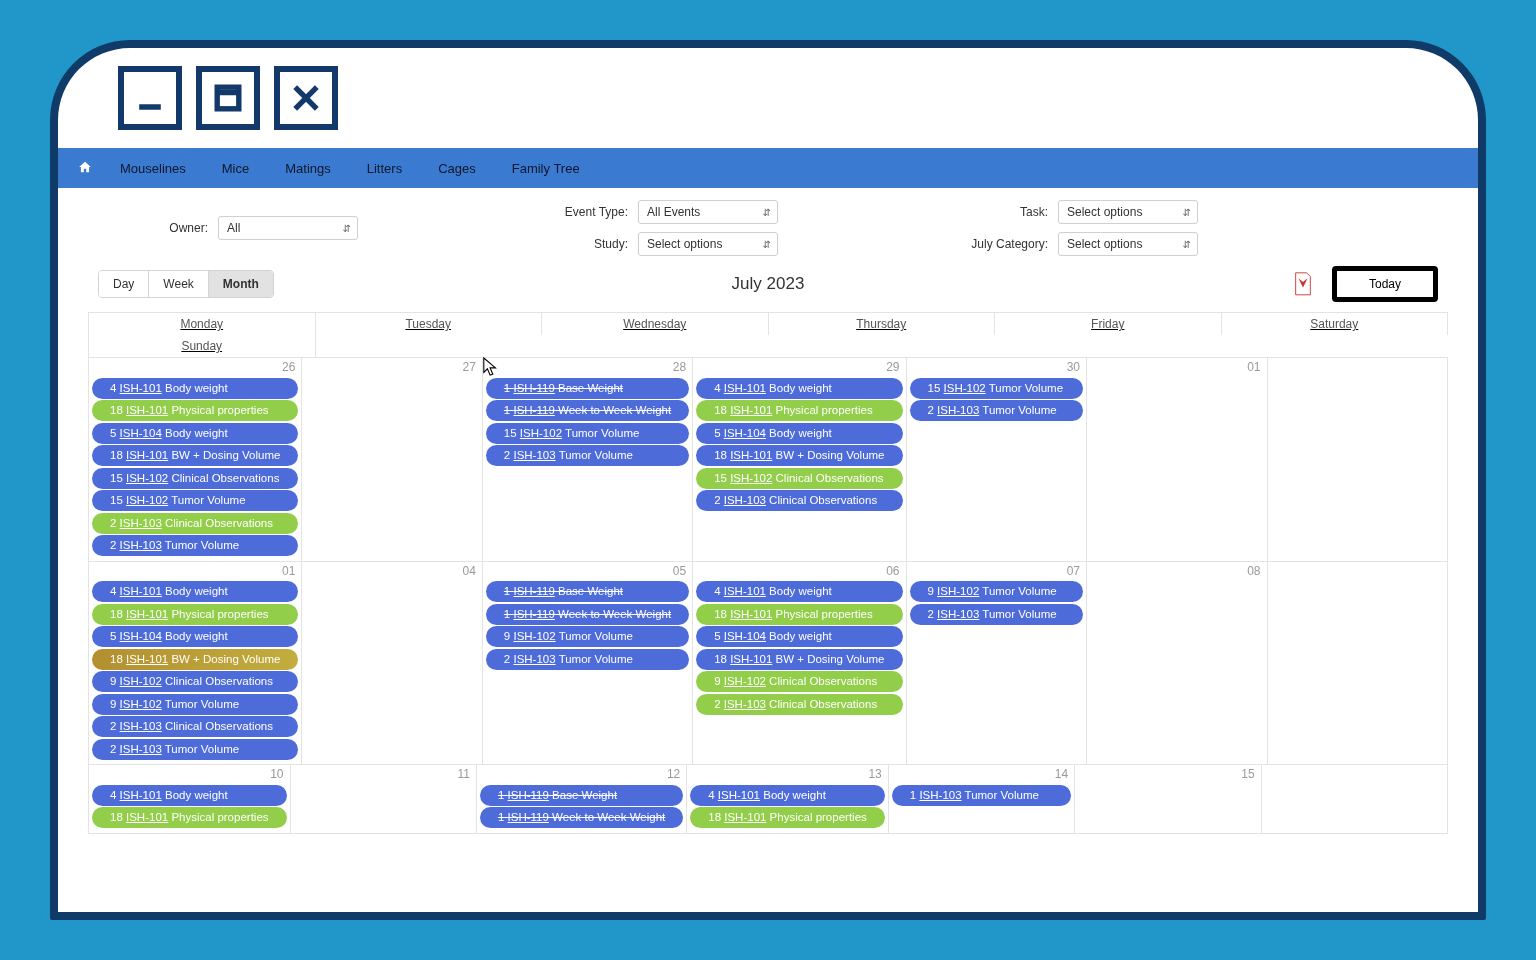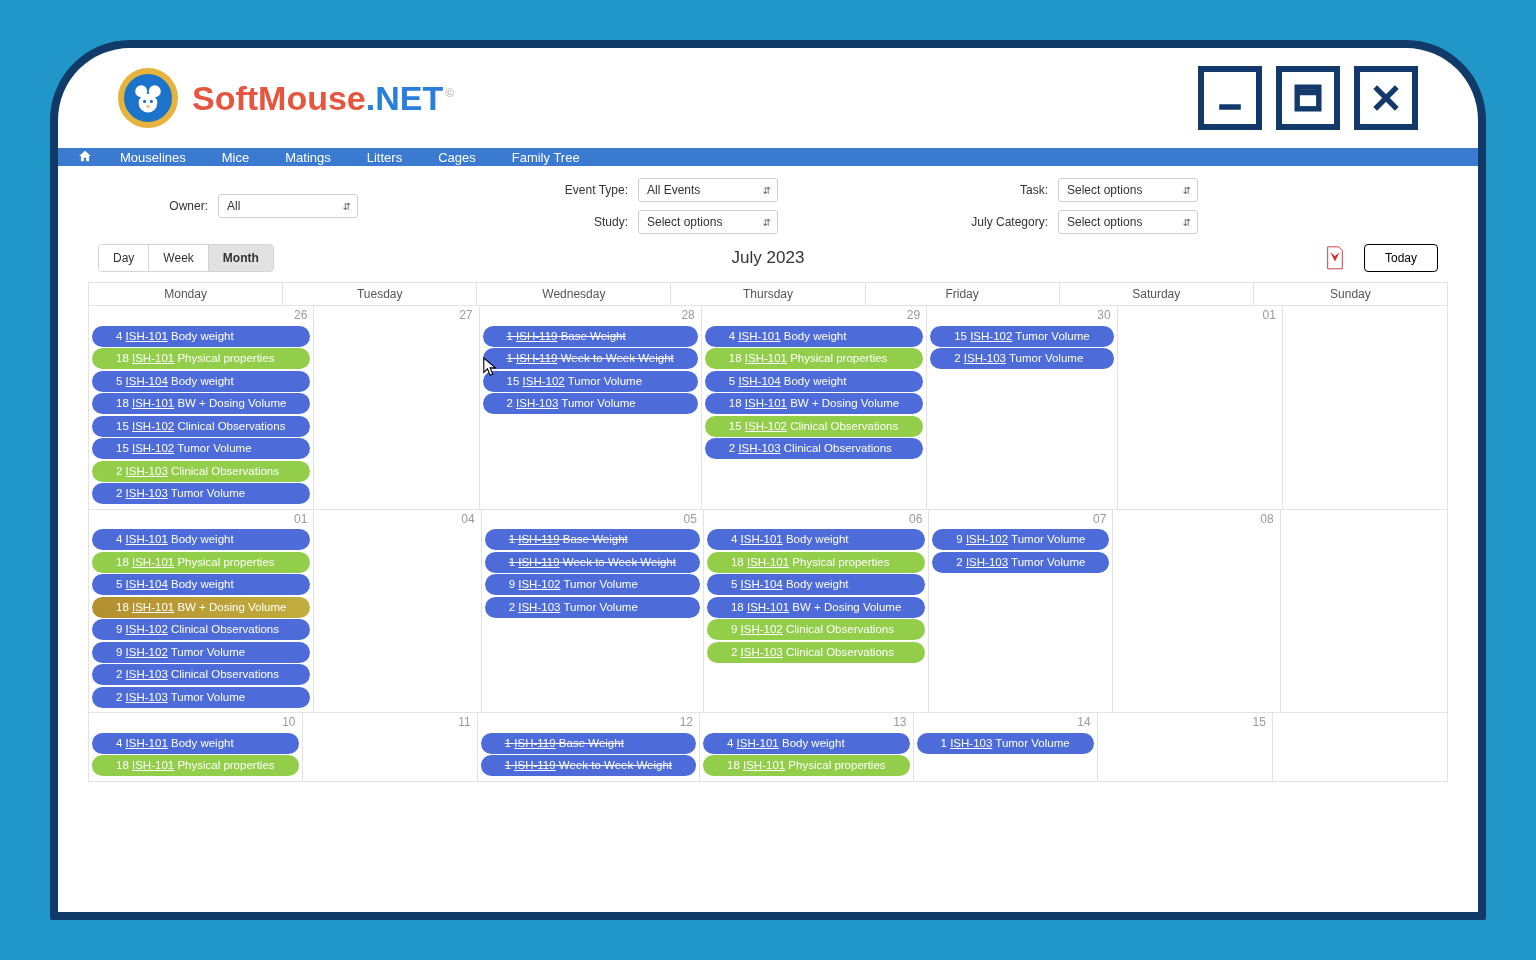--- a/index.html
+++ b/index.html
@@ -17,74 +17,59 @@
   .logo-icon { width: 60px; height: 60px; border-radius: 50%; border: 6px solid #e6b43c; background: #1b74c9; display:flex; align-items:center; justify-content:center; }
   .mouse-svg { width: 34px; height: 34px; }
   .logo-text { font-size: 34px; font-weight: 600; }
   .logo-text .soft { color: #e6553d; }
   .logo-text .mouse { color: #e6553d; }
   .logo-text .net { color: #2a7edc; }
   .logo-trade { color:#bbb; font-size:12px; vertical-align: super; margin-left:2px; }
   .win-controls { display: flex; gap: 14px; margin-right: 20px; }
   .win-btn { width: 64px; height: 64px; border: 6px solid #13396b; background: #fff; display:flex; align-items:center; justify-content:center; cursor:pointer; }
   .win-btn svg { width: 36px; height: 36px; stroke:#13396b; stroke-width:6; fill:none; }
-  .navbar { background: #3b7ad1; display:flex; align-items:center; padding: 0 10px; height: 18px; font-size: 13px; color:#ffffff; }
+  .navbar { background: #3b7ad1; display:flex; align-items:center; padding: 0 10px; height: 40px; font-size: 13px; color:#0f172a; }
   .navbar .home { padding: 0 10px; cursor:pointer; }
   .navbar .nav-item { padding: 0 18px; cursor:pointer; }
   .filters { display:flex; align-items:center; gap: 40px; padding: 12px 40px 4px 40px; font-size:12px; color:#333; }
   .filter-col { display:flex; flex-direction:column; gap:8px; }
   .filter-row { display:flex; align-items:center; gap:10px; justify-content:flex-end; }
   .filter-label { width: 110px; text-align:right; font-size:12px; }
   .select-box { border:1px solid #d0d0d0; border-radius:3px; padding: 4px 22px 4px 8px; min-width: 140px; position:relative; background:#fff; font-size:12px; cursor:pointer; }
   .select-box::after { content:"⇵"; font-size:10px; color:#666; position:absolute; right:6px; top:50%; transform:translateY(-50%);}
   .toolbar { display:flex; align-items:center; padding: 6px 40px 6px 40px; position:relative; }
   .view-toggle { display:flex; border:1px solid #d4d4d4; border-radius:4px; overflow:hidden; }
   .view-toggle button { border:none; background:#fff; padding:6px 14px; font-size:12px; cursor:pointer; color:#333; }
   .view-toggle button.active { background:#e2e2e2; font-weight:600; }
   .view-toggle button + button { border-left:1px solid #d4d4d4; }
   .cal-title { position:absolute; left:50%; transform:translateX(-50%); font-size:17px; color:#333; }
   .toolbar-right { margin-left:auto; display:flex; align-items:center; gap:18px; }
   .pdf-icon { width:22px; height:26px; display:inline-block; }
-  .today-btn { border:1px solid #000000; border-radius:4px; background:#fff; padding:6px 20px; font-size:12px; cursor:pointer; }
+  .today-btn { border:5px solid #000000; border-radius:4px; background:#fff; padding:6px 32px; font-size:12px; cursor:pointer; }
   .calendar { margin: 4px 30px 0 30px; border-left:1px solid #e3e3e3; width: calc(100% - 60px); }
-  .cal-head { display:grid; grid-template-columns: repeat(7, 1fr); border-top:1px solid #e3e3e3; border-bottom:1px solid #e3e3e3; }
+  .cal-head { display:grid; grid-template-columns: repeat(6, 1fr); border-top:1px solid #e3e3e3; border-bottom:1px solid #e3e3e3;text-decoration:underline; }
   .cal-head div { text-align:center; font-size:12px; color:#555; padding:4px 0; border-right:1px solid #e3e3e3; background:#fff;}
   .cal-body { }
   .cal-row { display:grid; grid-template-columns: repeat(7, 1fr); border-bottom:1px solid #e3e3e3; }
   .cal-cell { border-right:1px solid #e3e3e3; position:relative; min-height:40px; padding: 18px 3px 3px 3px; }
   .day-num { position:absolute; right:6px; top:2px; font-size:12px; color:#9a9a9a; }
-  .event { border-radius: 11px; padding: 2px 24px; margin: 1.5px 0; font-size:11.5px; color:#fff; white-space:nowrap; overflow:hidden; text-overflow:ellipsis; cursor:pointer; line-height:17px;}
+  .event { border-radius: 11px; padding: 2px 18px; margin: 1.5px 0; font-size:11.5px; color:#fff; white-space:nowrap; overflow:hidden; text-overflow:ellipsis; cursor:pointer; line-height:17px;}
   .event .code { text-decoration: underline; }
   .event.blue { background:#4d6cd9; }
   .event.green { background:#92ce4a; }
   .event.amber { background: linear-gradient(90deg,#b38f2f,#c2ad3e); }
   .event.strike { text-decoration: line-through; }
   .cursor-img { position:absolute; left:424px; top:308px; pointer-events:none; }
   .cursor-img svg { width:18px; height:22px; }
 </style>
 </head>
 <body>
 
 <div class="window-frame">
   <div class="titlebar">
-    <div class="logo-wrap">
-      <div class="logo-icon">
-        <svg class="mouse-svg" viewBox="0 0 40 40">
-            <circle cx="12" cy="12" r="7" fill="#fff"></circle>
-            <circle cx="28" cy="12" r="7" fill="#fff"></circle>
-            <ellipse cx="20" cy="26" rx="11" ry="11" fill="#fff"></ellipse>
-            <circle cx="16" cy="24" r="1.8" fill="#1b74c9"></circle>
-            <circle cx="24" cy="24" r="1.8" fill="#1b74c9"></circle>
-            <ellipse cx="20" cy="30" rx="1.8" ry="1.4" fill="#e6b43c"></ellipse>
-          </svg>
-      </div>
-      <div class="logo-text">
-        <span class="soft">Soft</span><span class="mouse">Mouse</span><span class="net">.NET</span><span class="logo-trade">©</span>
-      </div>
-    </div>
     <div class="win-controls">
       <div class="win-btn">
           <svg viewBox="0 0 40 40">
             <line x1="8" y1="30" x2="32" y2="30"></line>
           </svg>
         </div>
       <div class="win-btn">
           <svg viewBox="0 0 40 40">
             <rect x="8" y="8" width="24" height="24"></rect>
             <line x1="8" y1="14" x2="32" y2="14"></line>

